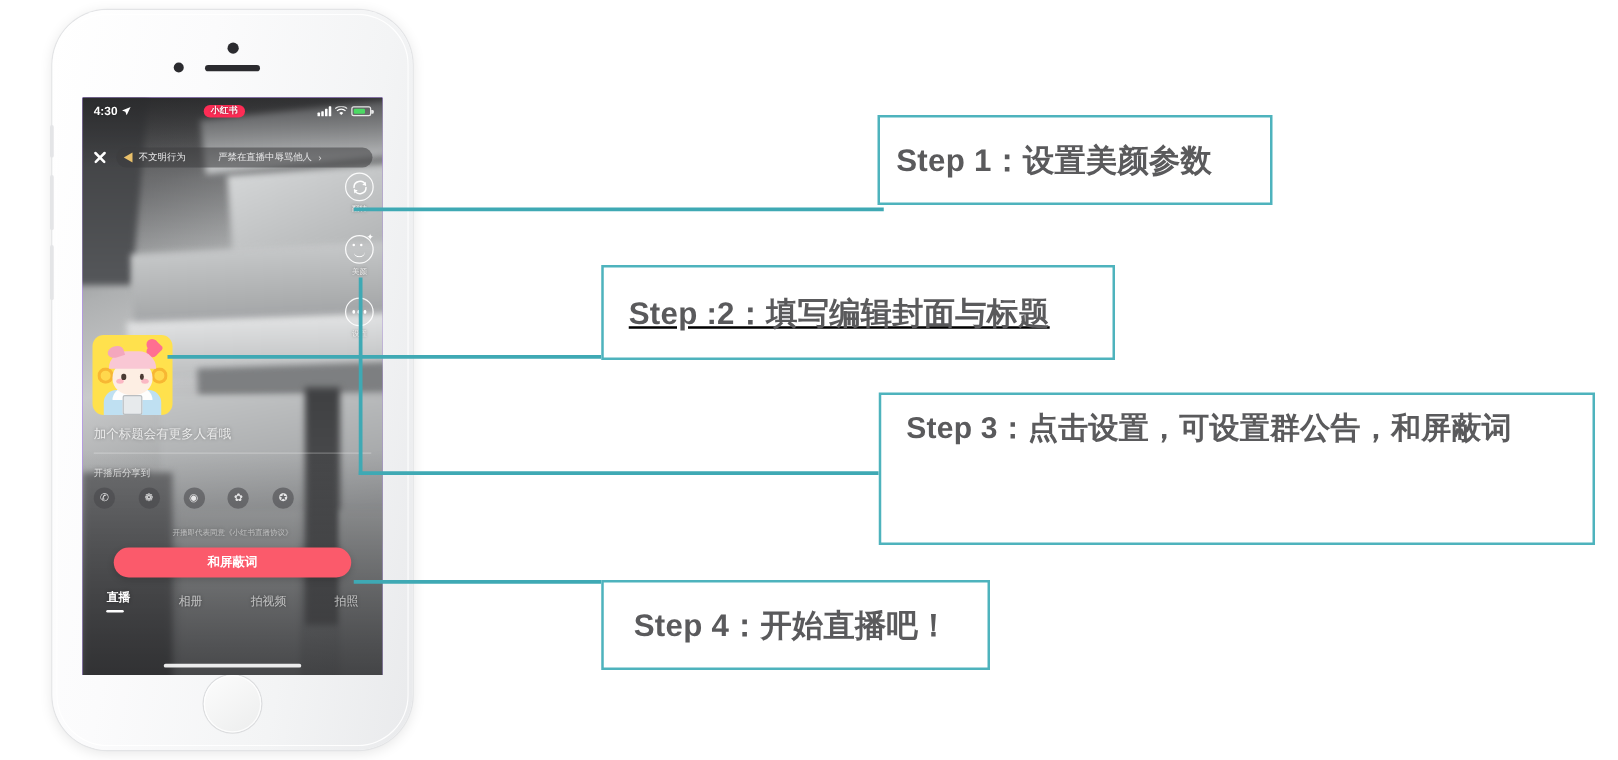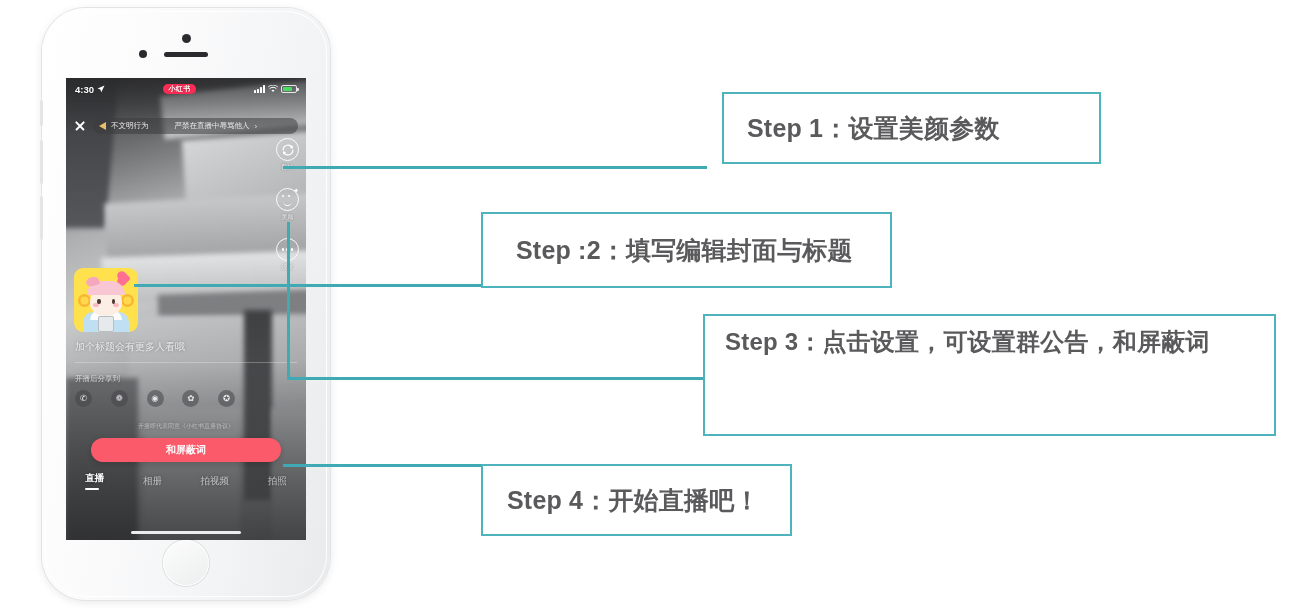--- a/index.html
+++ b/index.html
@@ -284,24 +284,24 @@
   }
   .callout .c-title {
     color:#5a5a5c; font-weight:bold;
     letter-spacing:.2px;
   }
   .callout .c-body {
     color:#555557; font-size:13.5px; line-height:1.62; margin-top:4px;
   }
   .c-hl { color:#e8252b; font-weight:bold; }
 
-  #callout-step1 { left:722px; top:92px; width:379px; height:72px; padding:0 23px; }
+  #callout-step1 { left:702px; top:92px; width:316px; height:72px; padding:0 13px; }
   #callout-step1 .c-title { font-size:25px; }
 
-  #callout-step2 { left:481px; top:212px; width:411px; height:76px; padding:0 33px; }
+  #callout-step2 { left:481px; top:212px; width:411px; height:76px; padding:0 20px;text-decoration:underline; }
   #callout-step2 .c-title { font-size:25px; }
 
   #callout-step3 { left:703px; top:314px; width:573px; height:122px; padding:10px 18px 10px 20px; justify-content:flex-start;}
   #callout-step3 .c-title { font-size:24px; }
 
   #callout-step4 { left:481px; top:464px; width:311px; height:72px; padding:0 24px;justify-content:center; }
   #callout-step4 .c-title { font-size:25px; }
 
   
   .conn { position:absolute; background:#3fa9b4; }

